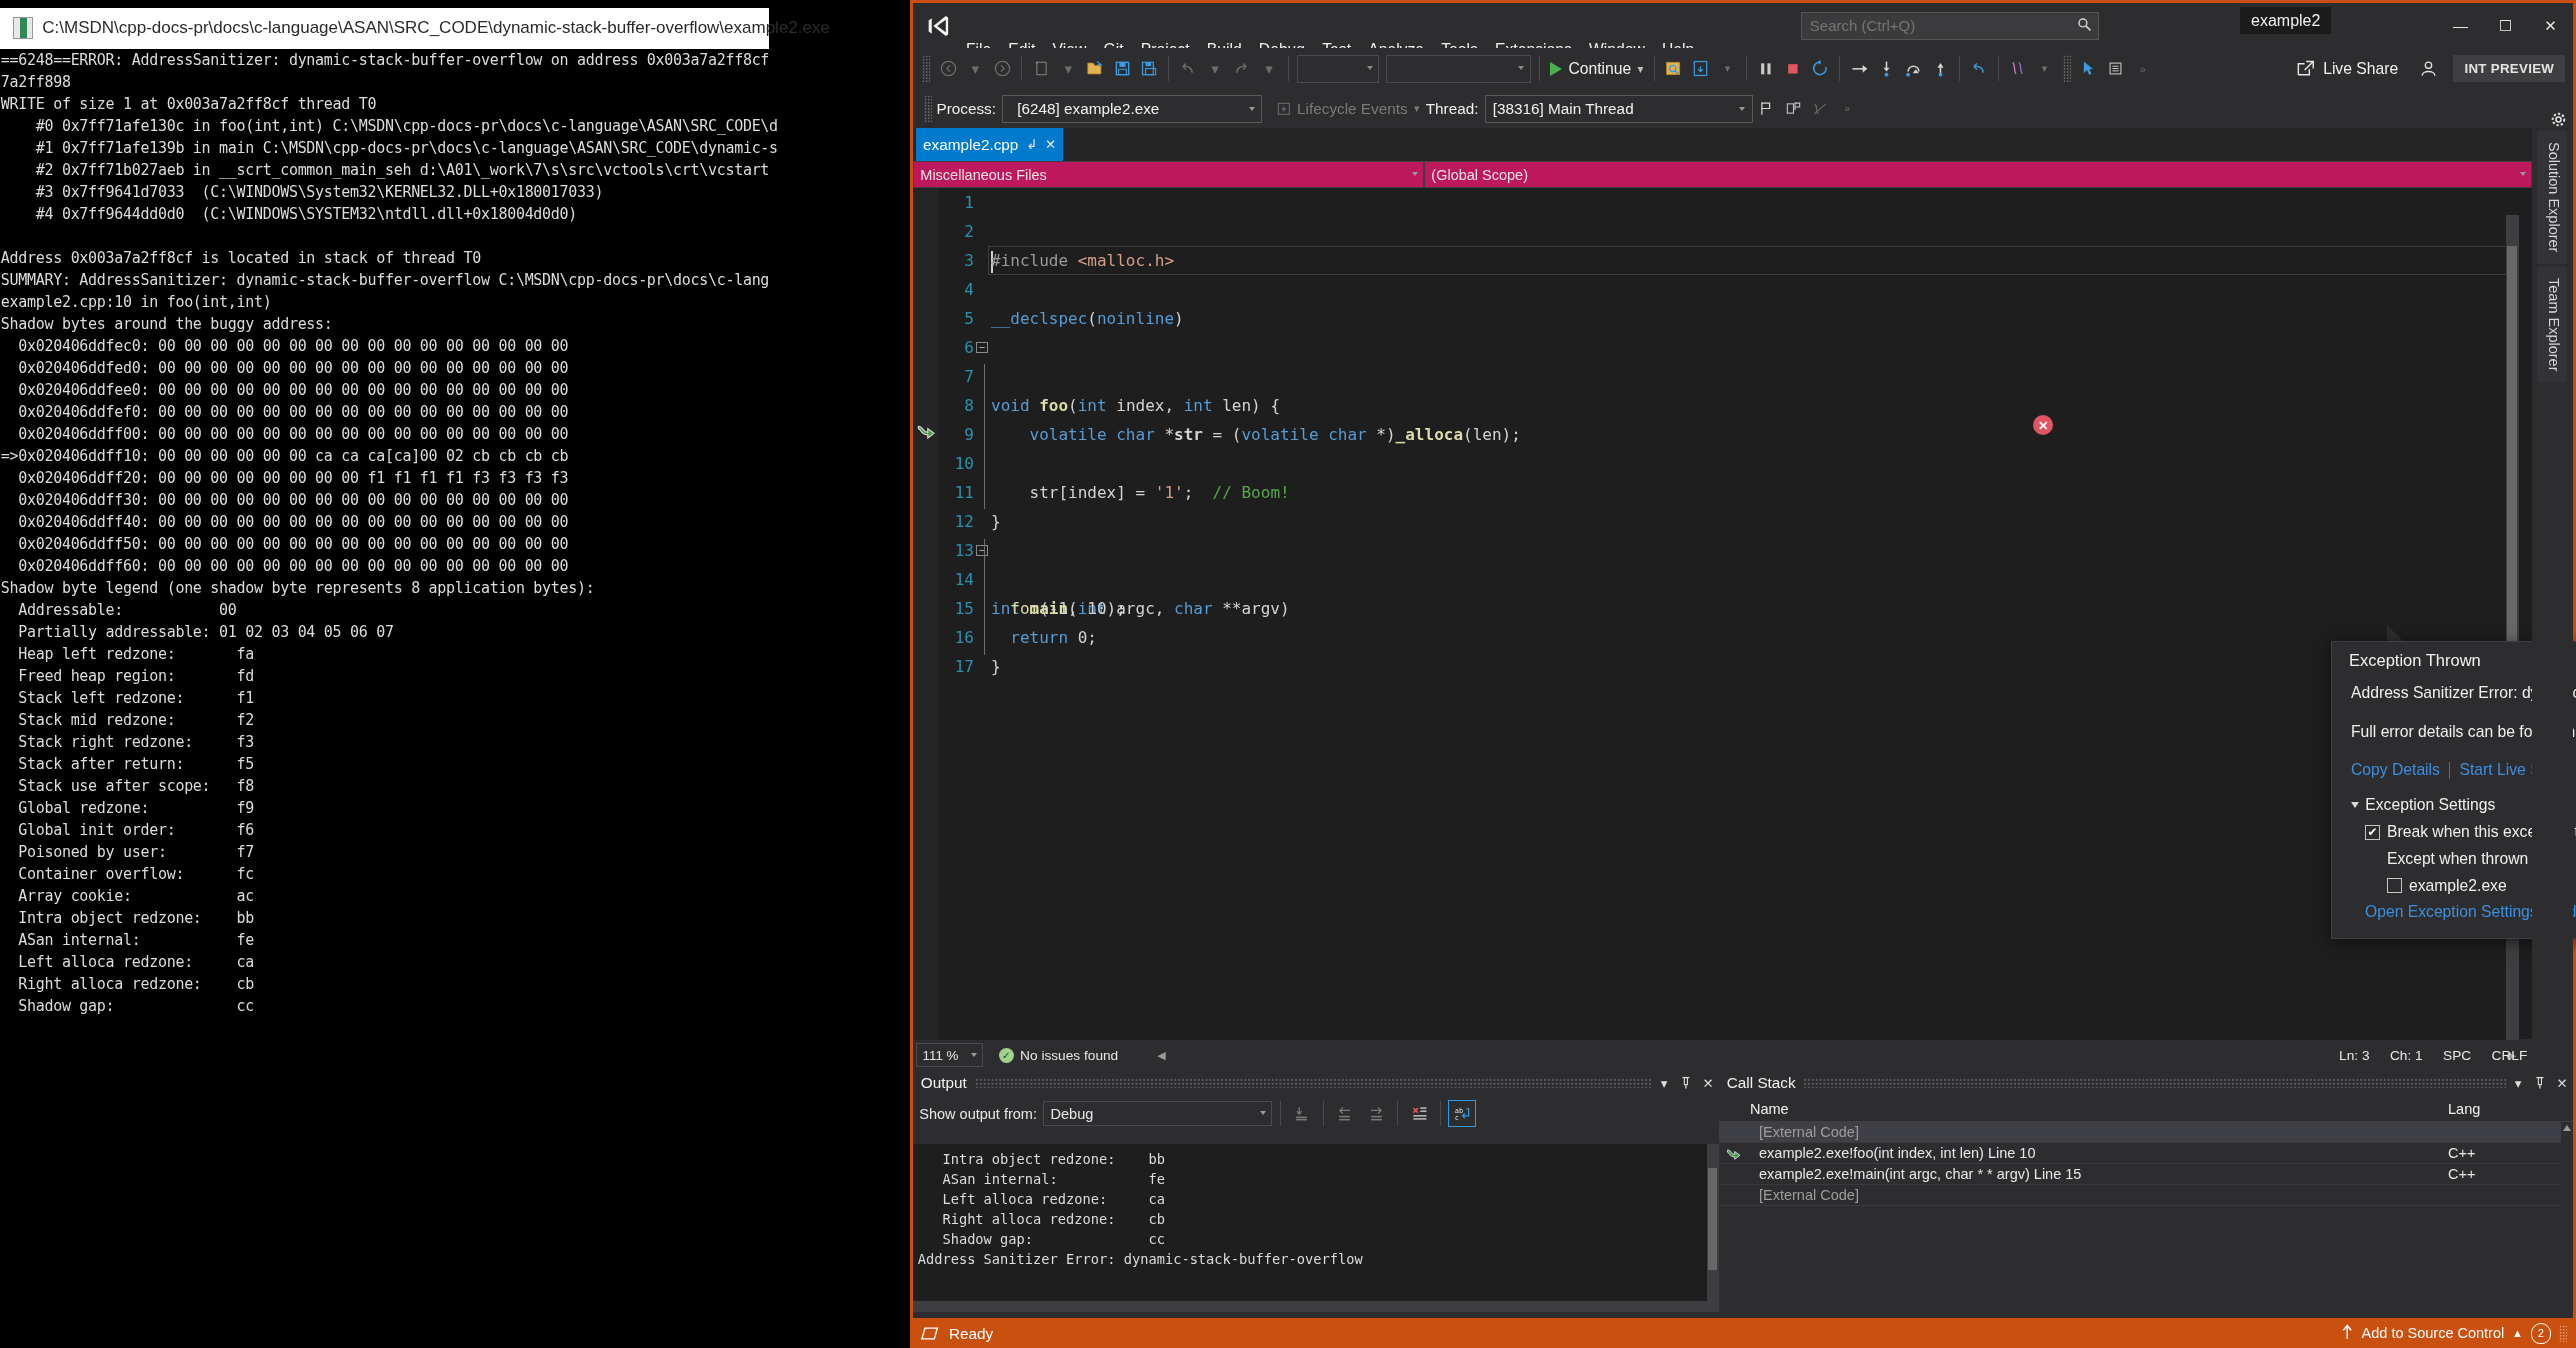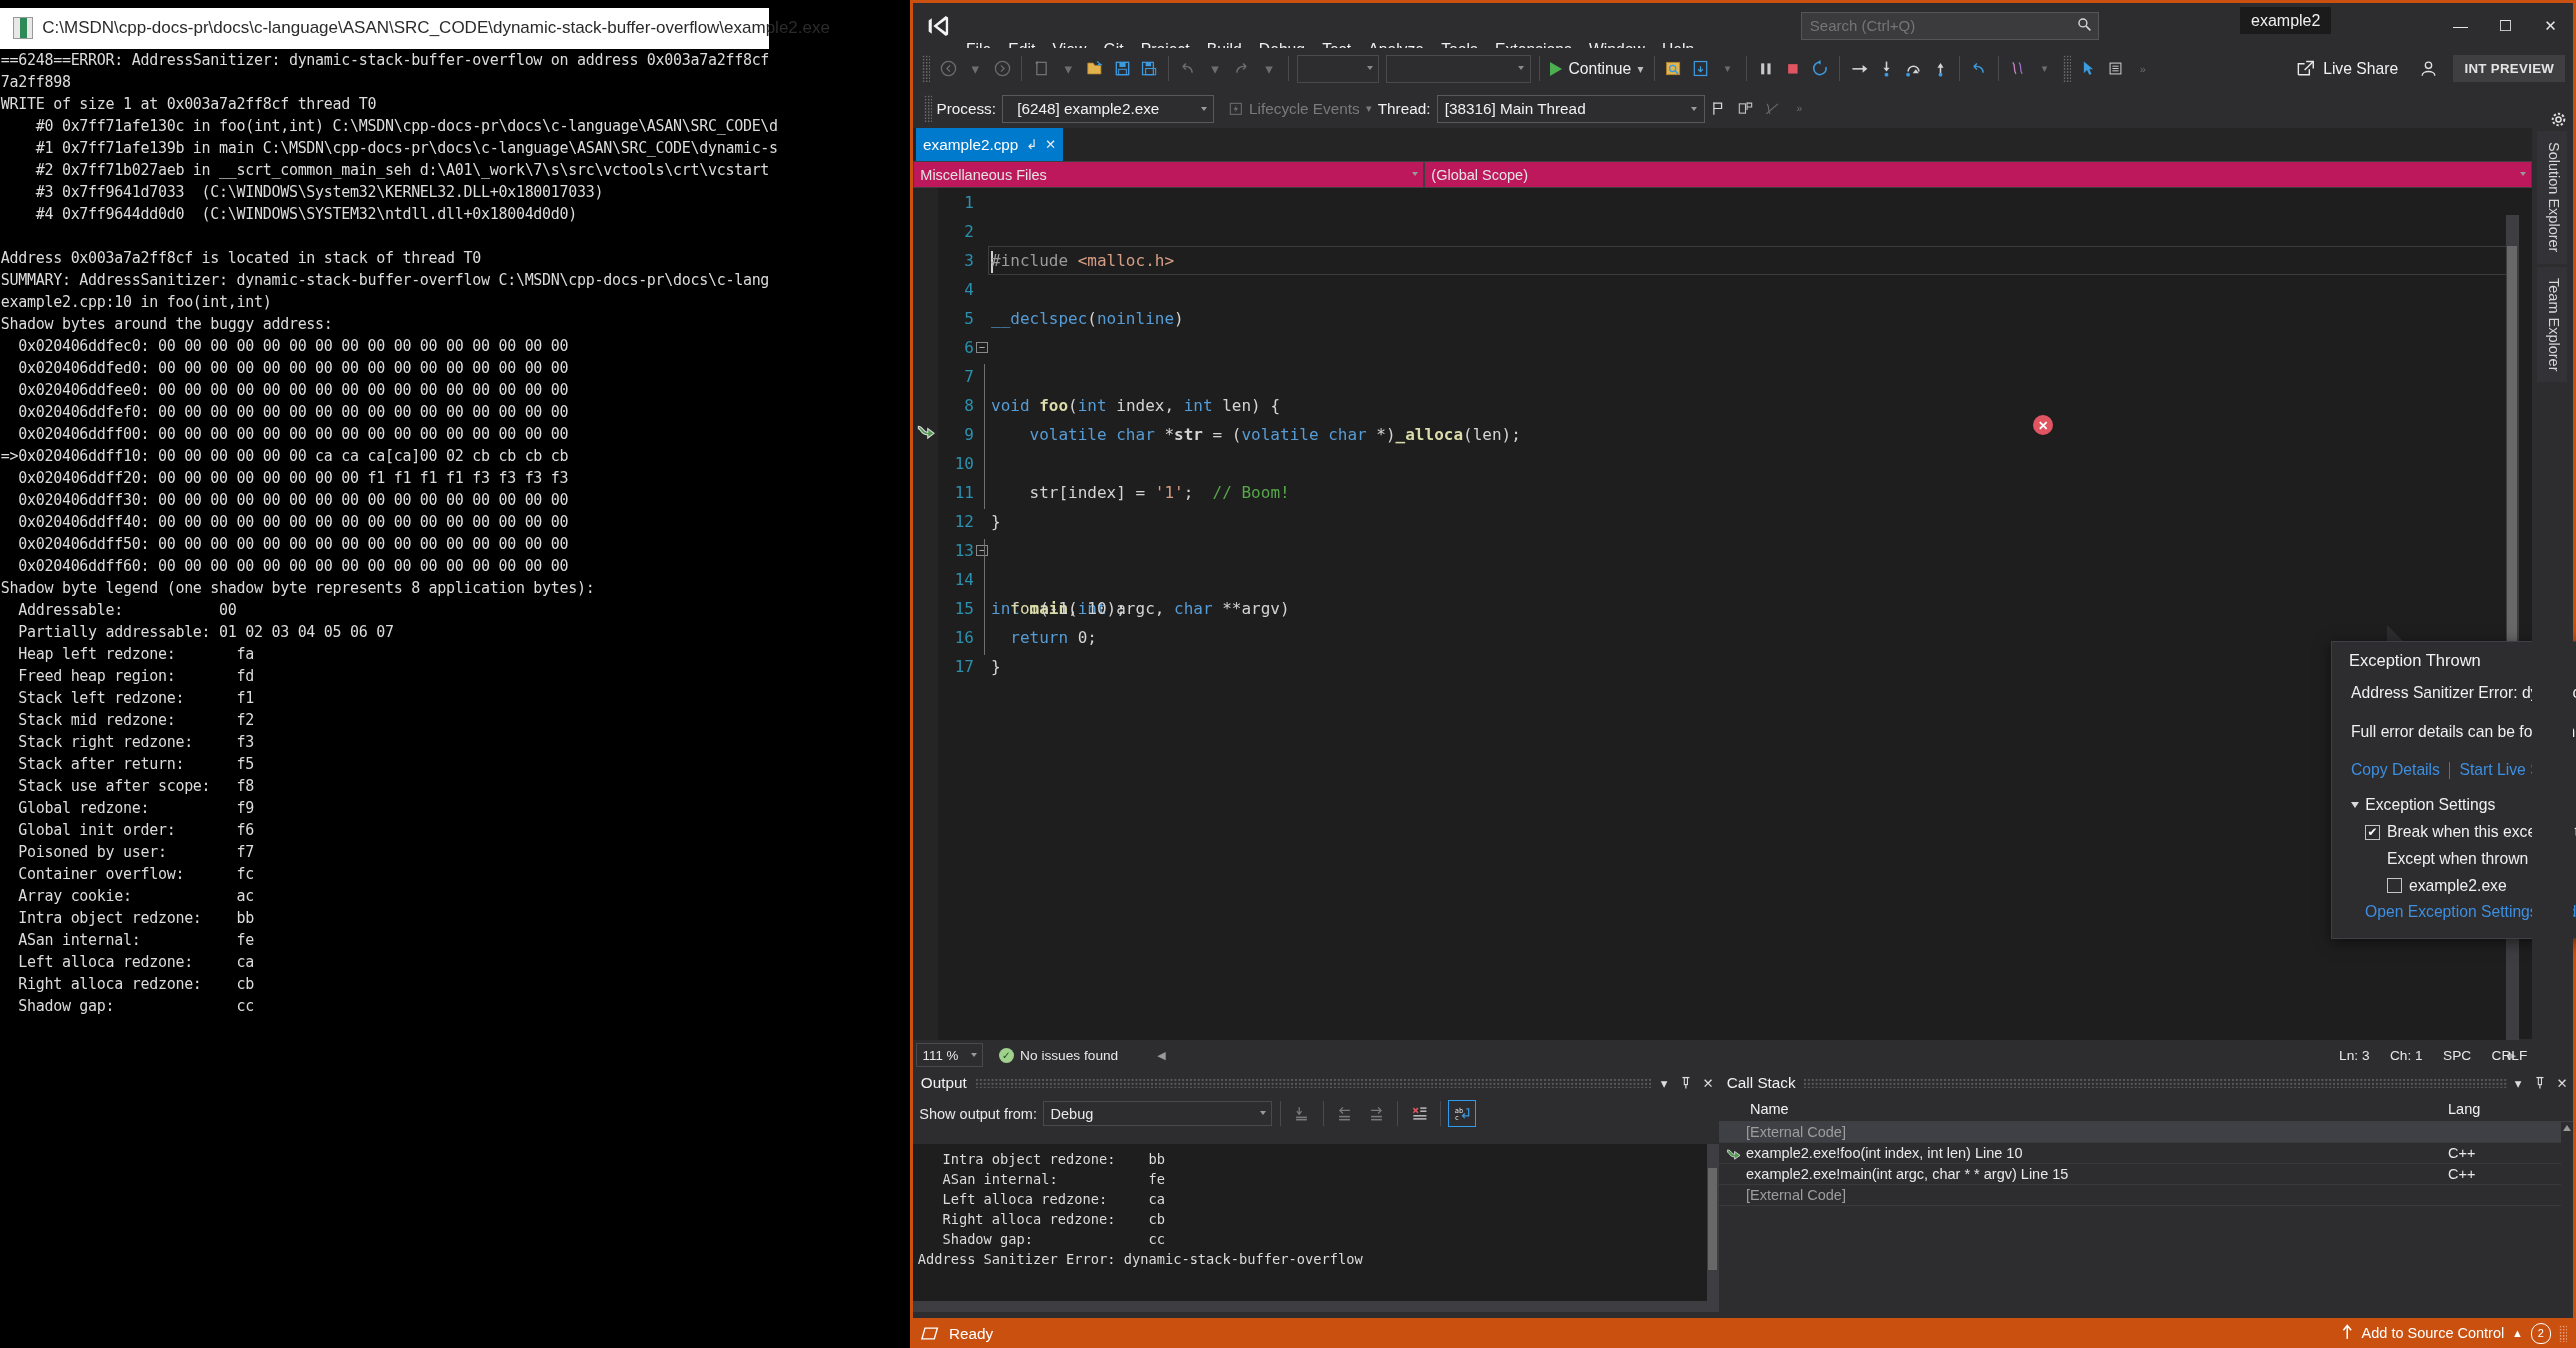--- a/index.html
+++ b/index.html
@@ -120,21 +120,21 @@
   #output-vscroll{position:absolute;right:0;top:75px;width:12.5px;height:168px;background:#3e3e42;}
   #output-vscroll .thumb{position:absolute;left:1.6px;top:23.5px;width:9.4px;height:102px;background:#686868;}
   #output-hsb{position:absolute;left:0;bottom:0;width:794px;height:11px;background:#3e3e42;}
 
   #cs-grid-hdr{height:25px;background:#2d2d30;display:flex;align-items:center;border-bottom:0.8px solid #3f3f41;}
   .cs-col-name{width:729px;padding-left:31px;color:#f1f1f1;font-size:14.5px;}
   .cs-col-lang{color:#f1f1f1;font-size:14.5px;}
   .cs-row{height:21px;display:flex;align-items:center;position:relative;border-bottom:0.8px solid #3a3a3c;}
   .cs-row.sel{background:#3f3f46;}
   .cs-arrow{position:absolute;left:7px;top:3.1px;width:15.7px;height:14px;}
-  .cs-name{padding-left:27px;width:729px;font-size:14.5px;color:#e8e8e8;white-space:nowrap;}
+  .cs-name{padding-left:40px;width:729px;font-size:14.5px;color:#e8e8e8;white-space:nowrap;}
   .cs-name.ext{color:#9d9d9d;}
   .cs-lang{font-size:14.5px;color:#e8e8e8;}
   #cs-vscroll{position:absolute;right:0;top:53px;width:12.5px;bottom:0;background:#2d2d30;}
 
   
   #right-rail{position:absolute;right:0;top:125px;width:41px;height:910px;background:#2d2d30;}
   .rail-tab{writing-mode:vertical-rl;background:#333337;color:#d6d6d6;font-size:14.5px;padding:11px 4.7px;margin:3.1px 0 0 4.7px;width:30px;text-align:left;}
   #rail-gear{position:absolute;right:6.3px;top:-17px;color:#e0e0e0;font-size:15.7px;}
 
   
@@ -413,21 +413,21 @@
           <path d="M4 21 C4 14 20 14 20 21" fill="none" stroke="#e0e0e0" stroke-width="1.7"></path>
         </svg>
     </div>
     <div id="int-preview">INT PREVIEW</div>
     <div style="width:7.8px"></div>
   </div>
 
   <div id="debug-bar">
     <div class="tb-grip"></div>
     <div class="dbg-label">Process:</div>
-    <div class="dbg-combo" style="width:212px;padding-left:14px;">
+    <div class="dbg-combo" style="width:260px;padding-left:14px;">
       <span>[6248] example2.exe</span>
         <span class="caret"></span>
     </div>
     <div style="width:7.8px"></div>
     <div class="tb-btn dim">
       <svg width="15.7" height="15.7" viewBox="0 0 20 20">
           <rect x="3" y="3" width="14" height="14" fill="none" stroke="#6a6a6a" stroke-width="1.4"></rect>
           <path d="M11 5 L7 11 L10 11 L9 15 L13 9 L10 9 Z" fill="#6a6a6a"></path>
         </svg>
     </div>

